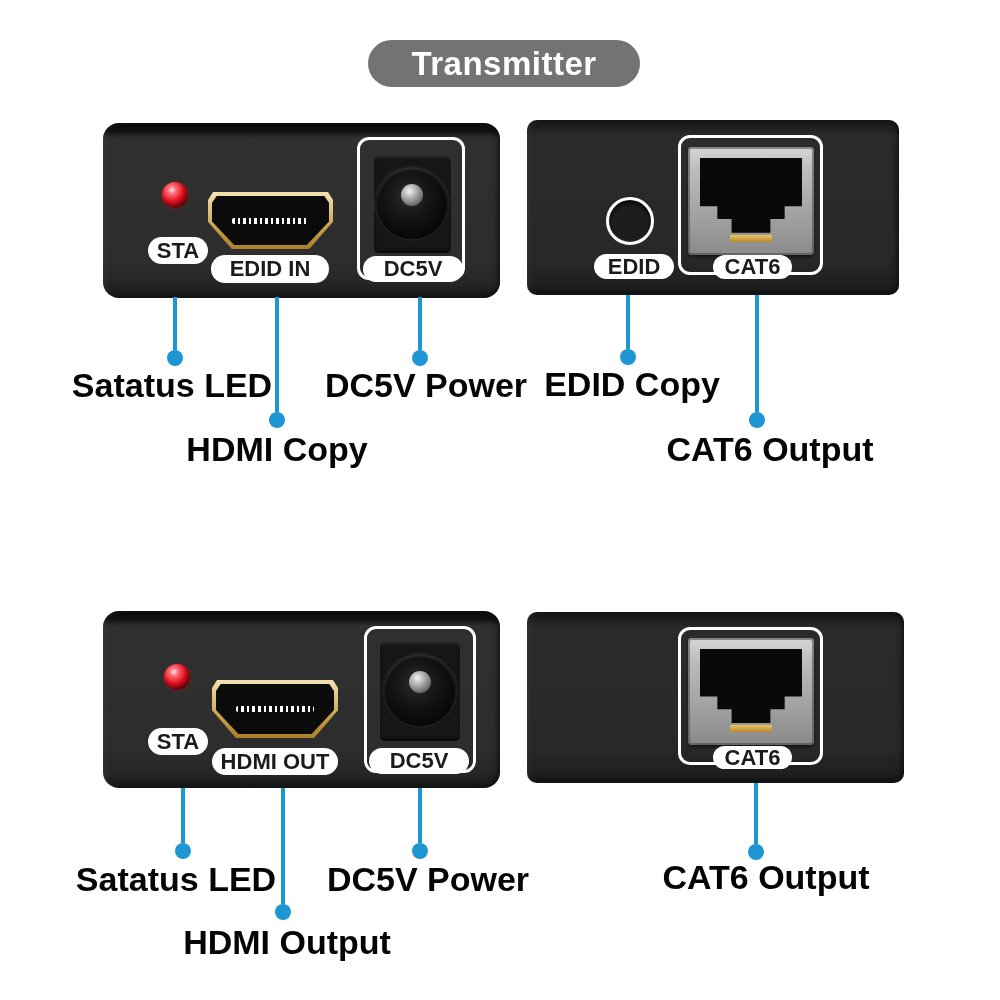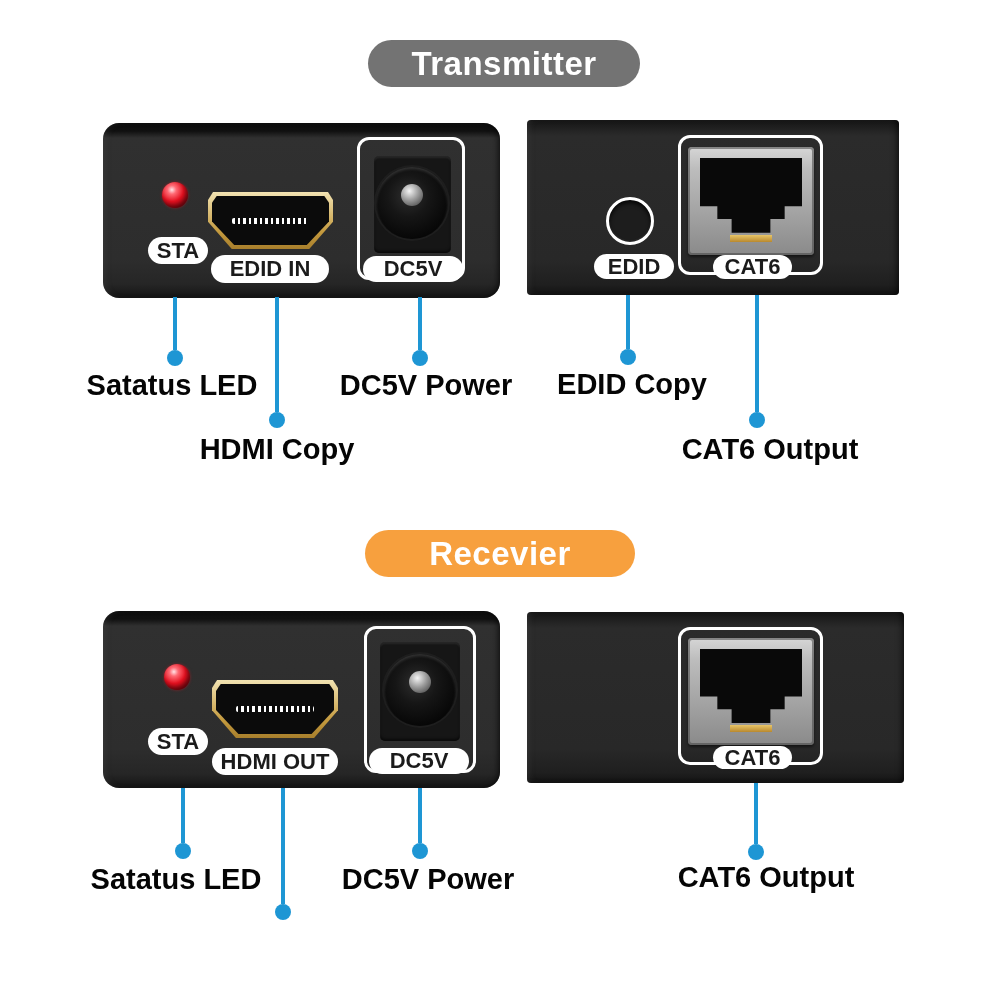--- a/index.html
+++ b/index.html
@@ -9,21 +9,21 @@
   
   .banner{position:absolute;height:47px;border-radius:24px;color:#fff;font-weight:bold;
           font-size:33px;display:flex;align-items:center;justify-content:center;letter-spacing:.5px;}
   .banner-t{background:#737373;}
   .banner-r{background:#F7A03E;}
 
   
   .device{position:absolute;border-radius:16px;
           background:linear-gradient(180deg,#0e0e0e 0px,#101010 8px,#303030 15px,#2d2d2d 78%,#262626 92%,#141414 100%);
           box-shadow:inset -5px 0 7px -4px rgba(0,0,0,.8), inset 5px 0 7px -4px rgba(80,80,80,.35);}
-  .device-r{border-radius:4px;
+  .device-r{border-radius:10px;
           background:linear-gradient(180deg,#171717 0px,#1d1d1d 6px,#2b2b2b 16px,#282828 80%,#1f1f1f 94%,#121212 100%);}
 
   
   .tag{position:absolute;background:#ffffff;color:#1b1b1b;font-weight:bold;border-radius:15px;
        display:flex;align-items:center;justify-content:center;font-size:22px;z-index:5;}
 
   
   .led{position:absolute;border-radius:50%;
        background:radial-gradient(circle at 38% 30%, #ffe4e7 0%, #ff6a74 18%, #e3101f 48%, #8c0410 88%);
        box-shadow:inset -2px -3px 4px rgba(0,0,0,.45), 0 0 3px rgba(230,20,35,.5);}
@@ -57,21 +57,21 @@
         background:linear-gradient(180deg,#d6d6d6 0%,#bdbdbd 20%,#9a9a9a 75%,#8a8a8a 100%);
         box-shadow:inset 0 0 0 2px rgba(70,70,70,.55), 0 2px 3px rgba(0,0,0,.5);}
   .rj45-socket{position:absolute;background:#090909;
         clip-path:polygon(0% 0%,100% 0%,100% 56%,83% 56%,83% 71%,69% 71%,69% 87%,31% 87%,31% 71%,17% 71%,17% 56%,0% 56%);}
   .rj45-gold{position:absolute;left:33%;width:34%;top:86%;height:7%;
         background:linear-gradient(180deg,#e8c568,#b9892e);z-index:4;}
 
   
   .cline{position:absolute;width:4px;background:#1E96D4;}
   .cdot{position:absolute;width:16px;height:16px;border-radius:50%;background:#1E96D4;}
-  .clabel{position:absolute;font-weight:bold;font-size:29px;color:#050505;white-space:nowrap;
+  .clabel{position:absolute;font-weight:bold;font-size:34px;color:#050505;white-space:nowrap;
           transform:translateX(-50%);line-height:30px;}
 </style>
 </head>
 <body>
 
 <div class="canvas">
 
   <div class="banner banner-t" style="left:368px;top:40px;width:272px;">Transmitter</div>
 
   <div class="device" style="left:103px;top:123px;width:397px;height:175px;">
@@ -116,21 +116,20 @@
   <div class="clabel" style="left:426px;top:370px;">DC5V Power</div>
 
   <div class="cline" style="left:626px;top:295px;height:54px;"></div>
   <div class="cdot" style="left:620px;top:349px;"></div>
   <div class="clabel" style="left:632px;top:369px;">EDID Copy</div>
 
   <div class="cline" style="left:755px;top:295px;height:117px;"></div>
   <div class="cdot" style="left:749px;top:412px;"></div>
   <div class="clabel" style="left:770px;top:434px;">CAT6 Output</div>
 
-  <div class="banner banner-r" style="left:365px;top:530px;width:270px;">Recevier</div>
 
   <div class="device" style="left:103px;top:611px;width:397px;height:177px;">
     <div class="led" style="left:61px;top:53px;width:26px;height:26px;"></div>
     <div class="tag" style="left:45px;top:117px;width:60px;height:27px;">STA</div>
     <div class="hdmi" style="left:109px;top:69px;width:126px;height:58px;">
       <div class="hdmi-in">
         <div class="hdmi-pins"></div>
       </div>
     </div>
     <div class="tag" style="left:109px;top:137px;width:126px;height:27px;text-align:center;">HDMI OUT</div>
@@ -151,20 +150,21 @@
     </div>
     <div class="tag" style="left:186px;top:134px;width:79px;height:23px;">CAT6</div>
   </div>
 
   <div class="cline" style="left:181px;top:788px;height:55px;"></div>
   <div class="cdot" style="left:175px;top:843px;"></div>
   <div class="clabel" style="left:176px;top:864px;">Satatus LED</div>
 
   <div class="cline" style="left:281px;top:788px;height:116px;"></div>
   <div class="cdot" style="left:275px;top:904px;"></div>
+  <div class="clabel" style="left:287px;top:927px;">HDMI Output</div>
 
   <div class="cline" style="left:418px;top:788px;height:55px;"></div>
   <div class="cdot" style="left:412px;top:843px;"></div>
   <div class="clabel" style="left:428px;top:864px;">DC5V Power</div>
 
   <div class="cline" style="left:754px;top:783px;height:61px;"></div>
   <div class="cdot" style="left:748px;top:844px;"></div>
   <div class="clabel" style="left:766px;top:862px;">CAT6 Output</div>
 
 </div>

